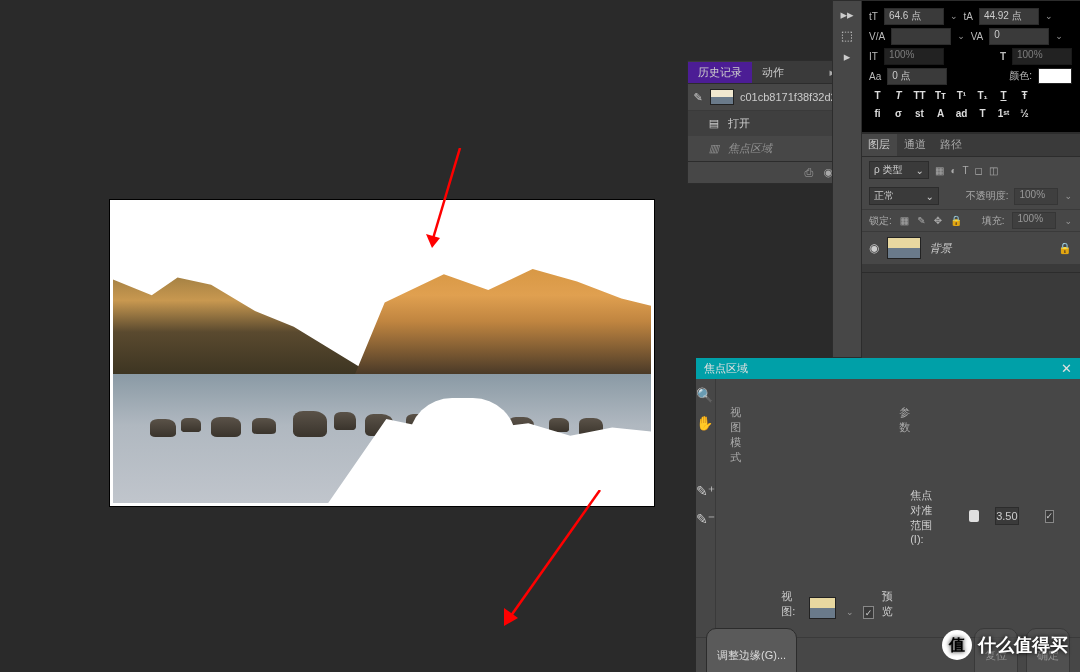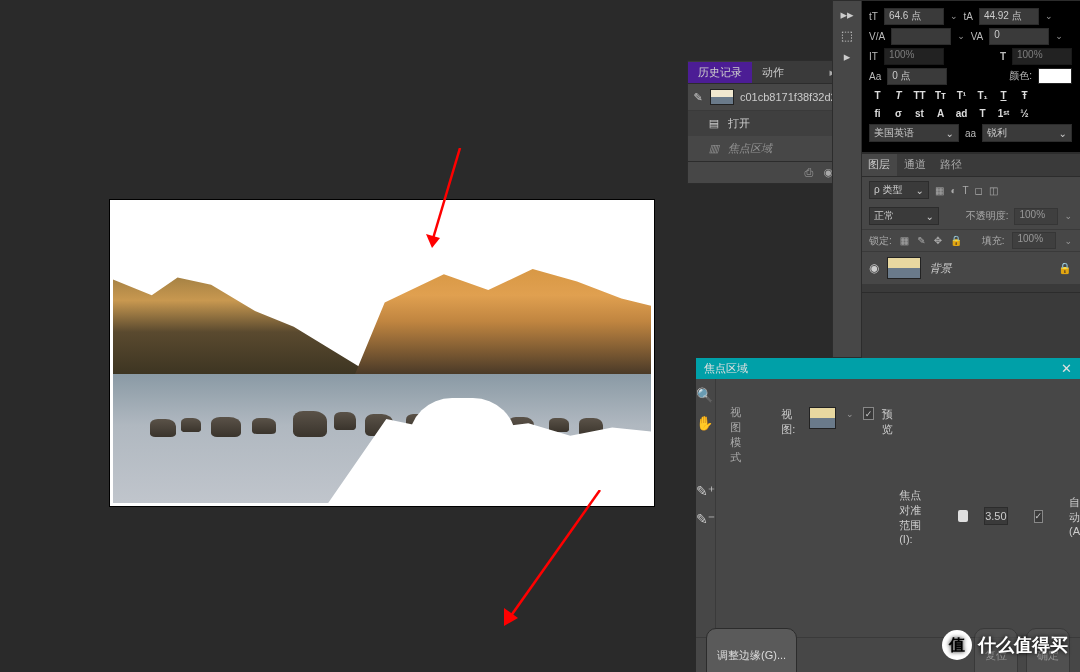--- a/index.html
+++ b/index.html
@@ -60,21 +60,21 @@
   
   .dlg{position:absolute;left:696px;top:358px;width:384px;height:314px;background:#474747;font-size:11px;color:#ccc}
   .dlg-title{height:21px;background:#00a0a8;display:flex;align-items:center;padding:0 8px;color:#e0e0e0;font-size:11px;justify-content:space-between}
   .dlg-title .x{font-size:13px}
   .dlg-body{display:flex;height:258px}
   .dlg-left{width:42px;display:flex;flex-direction:column;align-items:center;gap:12px;padding-top:8px;border-right:1px solid #3a3a3a}
   .dlg-left span{font-size:14px}
   .dlg-left .gap{height:28px}
   .dlg-right{flex:1;padding:24px 14px 8px 14px;display:flex;flex-direction:row}
   .grp-label{color:#aaa;margin-bottom:6px;margin-top:2px}
-  .viewrow{display:flex;align-items:flex-start;gap:8px;padding:4px 0 10px 40px}
+  .viewrow{display:flex;align-items:flex-end;gap:8px;padding:4px 0 10px 40px}
   .vthumb{width:32px;height:20px;background:linear-gradient(180deg,#e8d8a0 50%,#6a7a8a 50%);border:1px solid #222}
   .vsel{width:14px;height:14px;display:flex;align-items:center;justify-content:center}
   .cbx{width:11px;height:11px;border:1px solid #888;display:inline-flex;align-items:center;justify-content:center;font-size:9px;color:#ccc;background:#3a3a3a}
   .param-row{display:flex;align-items:center;gap:26px;padding:4px 0}
   .slider{flex:1;height:18px;position:relative}
   .slider .track{position:absolute;left:0;right:0;top:8px;height:2px;background:#888}
   .slider .thumb{position:absolute;top:3px;width:10px;height:12px;background:#e0e0e0;border-radius:2px}
   .numbox{width:38px;height:16px;background:#3a3a3a;border:1px solid #2c2c2c;text-align:center;line-height:16px;color:#ccc}
   .adv{margin:6px 0 10px 0;color:#aaa}
   .adv::before{content:'› ';}
@@ -219,29 +219,20 @@
     <div class="btnrow">
       <span class="tbtn">fi</span>
       <span class="tbtn">σ</span>
       <span class="tbtn">st</span>
       <span class="tbtn">A</span>
       <span class="tbtn">ad</span>
       <span class="tbtn">T</span>
       <span class="tbtn">1ˢᵗ</span>
       <span class="tbtn">½</span>
     </div>
-    <div class="crow">
-      <div class="csel" style="flex:1">
-          <span>美国英语</span>
-        </div>
-      <span>aa</span>
-      <div class="csel" style="width:50px">
-          <span>锐利</span>
-        </div>
-    </div>
   </div>
 
   <div class="layer-panel">
     <div class="ltabs">
       <div class="ltab active">图层</div>
       <div class="ltab">通道</div>
       <div class="ltab">路径</div>
     </div>
     <div class="ltool">
       <div class="csel">
@@ -299,20 +290,21 @@
     <div class="dlg-right">
       <div class="grp-label">视图模式</div>
       <div class="viewrow">
         <span>视图:</span>
         <span class="vthumb"></span>
         <span class="vsel chev">⌄</span>
         <span class="cbx">✓</span>
         <span>预览</span>
       </div>
 
+      <div class="grp-label">参数</div>
       <div class="param-row">
         <span>焦点对准范围(I):</span>
         <div class="slider">
           <div class="track"></div>
           <div class="thumb" style="left:46%"></div>
         </div>
         <div class="numbox">3.50</div>
         <span class="cbx">✓</span>
         <span>自动(A)</span>
       </div>

